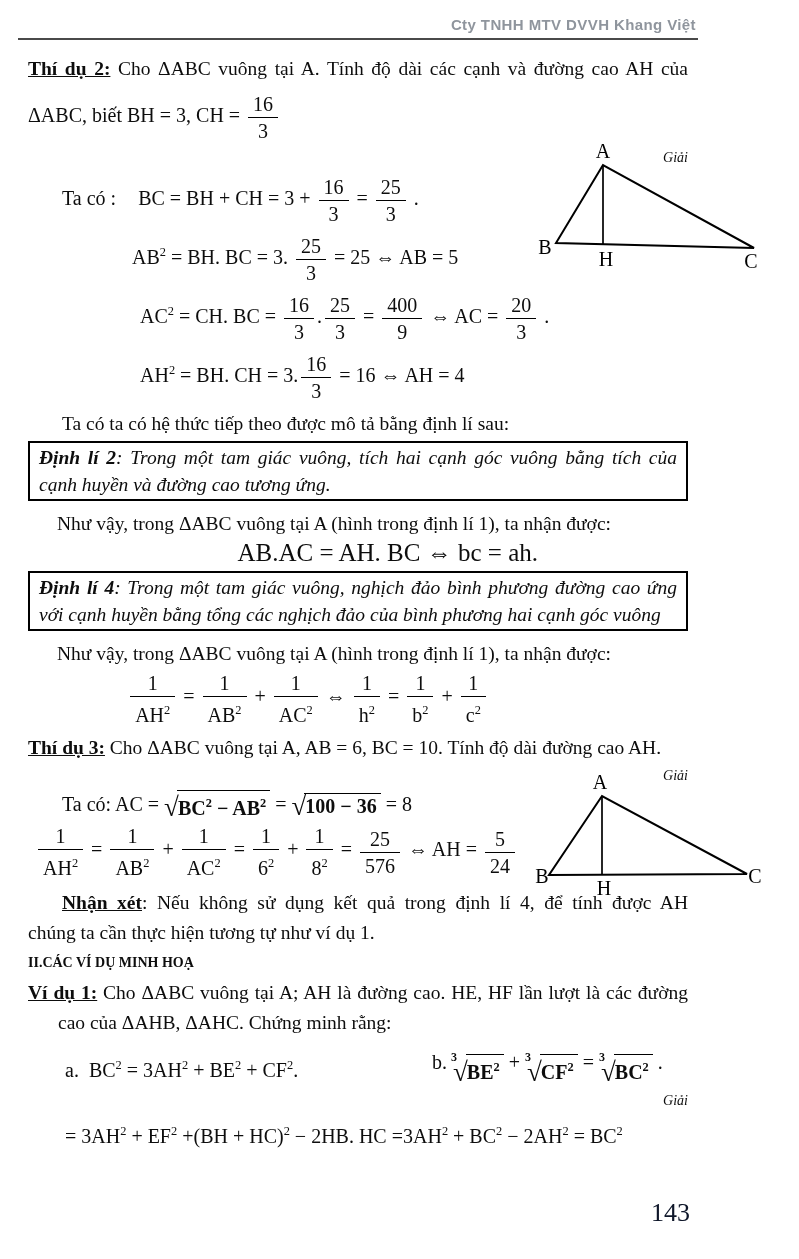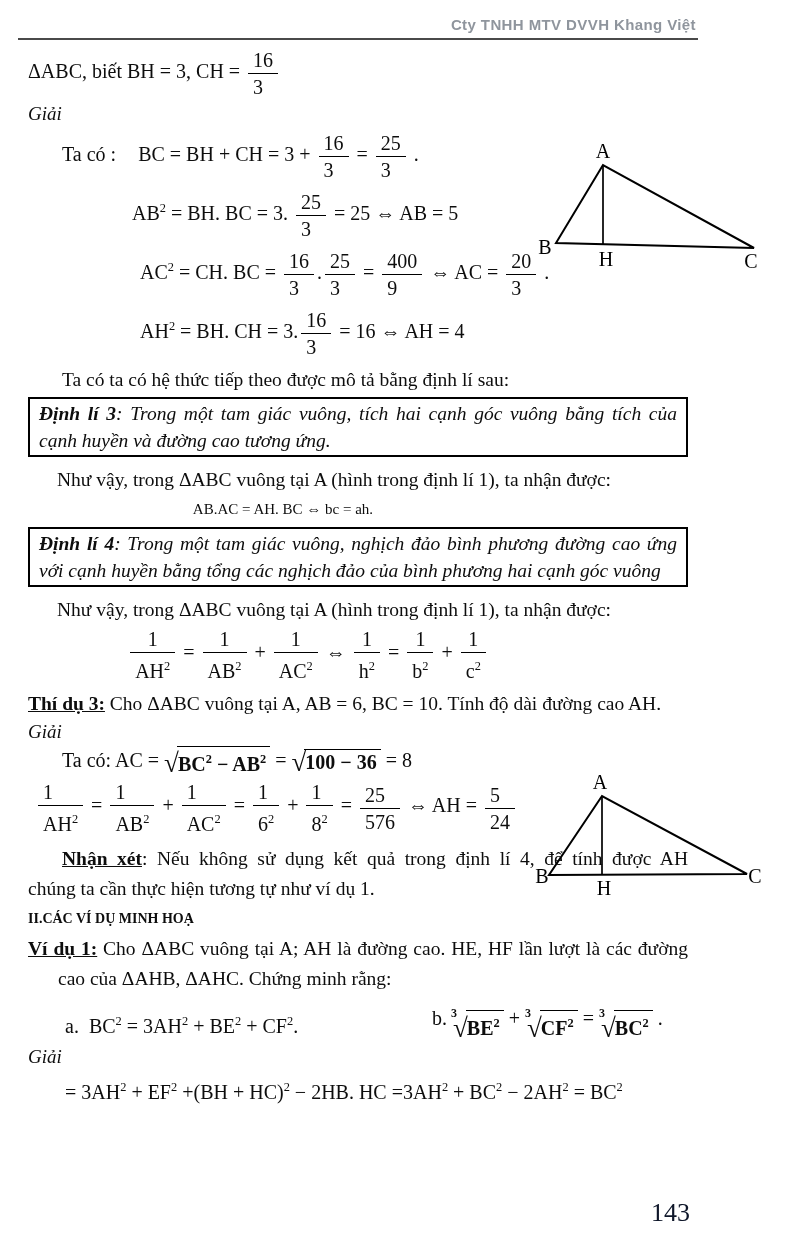--- a/index.html
+++ b/index.html
@@ -14,43 +14,43 @@
     margin:0 18px; padding:16px 2px 5px; border-bottom:2px solid #4a4a4a;
     text-align:right; font-family:"Liberation Sans", sans-serif;
     font-size:15px; font-weight:600; letter-spacing:.4px; color:#8f959d;
   }
 
   .content { padding:0 28px; }
 
   .p  { margin:0; font-size:19.5px; line-height:30px; }
   .jfull { text-align:justify; text-align-last:justify; }
   .lbl { font-weight:bold; text-decoration:underline; }
-  .giai { margin:2px 0 0; font-style:italic; font-size:19px; line-height:26px; text-align:left; }
+  .giai { margin:2px 0 0; font-style:italic; font-size:14px; line-height:26px; text-align:right; }
 
   
   .eqrow { margin:0; font-size:20px; line-height:30px; white-space:nowrap; }
   .gap { display:inline-block; width:22px; }
-  .frac { display:inline-block; vertical-align:middle; margin:0 3px; line-height:24px; }
+  .frac { display:inline-block; vertical-align:middle; text-align:center; margin:0 3px; line-height:24px; }
   .frac .num { display:block; padding:0 5px 1px; border-bottom:1.7px solid #000; }
   .frac .den { display:block; padding:1px 5px 0; }
   sup { font-size:0.62em; }
   .root { display:inline-block; white-space:nowrap; vertical-align:middle;font-weight:bold; }
   .root .ridx { font-size:12px; margin-right:-4px; vertical-align:18px; }
   .root .rsign { font-size:27px; line-height:1; vertical-align:-2px; margin-right:-2px; }
   .root .rbody { display:inline-block; border-top:1.7px solid #000; padding:1px 4px 0 1px; line-height:22px; }
 
   
   .thmbox {
     margin:2px 0 0; border:2px solid #000; padding:1px 9px;
     font-style:italic; font-size:19.5px; line-height:27px;
   }
   .thmbox .tlbl { font-weight:bold; }
   .thm-l1 { text-align:justify; text-align-last:justify; }
 
-  .center-eq { margin:0 150px 0 0; text-align:center; font-size:15px; line-height:28px; }
+  .center-eq { margin:0 150px 0 0; text-align:right; font-size:25px; line-height:28px; }
   .center-eq2 { margin:2px 100px 0 0; text-align:center; }
 
   .sec-head { margin:0; font-weight:bold; font-size:14px; line-height:30px; }
 
   .claims { position:relative; margin-top:4px; height:46px; }
   .claim-a { position:absolute; left:37px; top:8px; }
   .claim-b { position:absolute; left:404px; top:0; }
   .ilbl { display:inline-block; margin-right:10px; }
 
   
@@ -66,33 +66,34 @@
 <body>
 
 <div class="page">
 
   <div class="hdr">
     <span>Cty TNHH MTV DVVH Khang Việt</span>
   </div>
 
   <div class="content">
 
+    <p class="p jfull" style="margin-top:14px;"><span class="lbl">Thí dụ 2:</span><span> Cho ΔABC vuông tại A. Tính độ dài các cạnh và đường cao AH của</span></p>
     <p class="eqrow" style="margin-top:8px;">ΔABC, biết BH = 3, CH = <span class="frac"><span class="num">16</span><span class="den">3</span></span></p>
 
     <p class="giai">Giải</p>
 
     <p class="eqrow" style="margin-top:4px; margin-left:34px;"><span>Ta có :</span><span class="gap"></span><span>BC = BH + CH = 3 + <span class="frac"><span class="num">16</span><span class="den">3</span></span> = <span class="frac"><span class="num">25</span><span class="den">3</span></span> .</span></p>
     <p class="eqrow" style="margin-top:8px; margin-left:104px;">AB<sup>2</sup> = BH. BC = 3. <span class="frac"><span class="num">25</span><span class="den">3</span></span> = 25 ⇔ AB = 5</p>
     <p class="eqrow" style="margin-top:8px; margin-left:112px;">AC<sup>2</sup> = CH. BC = <span class="frac"><span class="num">16</span><span class="den">3</span></span>.<span class="frac"><span class="num">25</span><span class="den">3</span></span> = <span class="frac"><span class="num">400</span><span class="den">9</span></span> ⇔ AC = <span class="frac"><span class="num">20</span><span class="den">3</span></span> .</p>
     <p class="eqrow" style="margin-top:8px; margin-left:112px;">AH<sup>2</sup> = BH. CH = 3.<span class="frac"><span class="num">16</span><span class="den">3</span></span> = 16 ⇔ AH = 4</p>
 
     <p class="p" style="margin-top:6px; text-indent:34px;">Ta có ta có hệ thức tiếp theo được mô tả bằng định lí sau:</p>
 
     <div class="thmbox">
-      <div class="thm-l1"><span class="tlbl">Định lí 3</span><span>: Trong một tam giác vuông, tích hai cạnh góc vuông bằng tích của</span></div>
+      <div class="thm-l1"><span class="tlbl">Định lí 2</span><span>: Trong một tam giác vuông, tích hai cạnh góc vuông bằng tích của</span></div>
       <div>cạnh huyền và đường cao tương ứng.</div>
     </div>
 
     <p class="p" style="margin-top:8px; text-indent:29px;">Như vậy, trong ΔABC vuông tại A (hình trong định lí 1), ta nhận được:</p>
     <p class="p center-eq">AB.AC = AH. BC ⇔ bc = ah.</p>
 
     <div class="thmbox" style="margin-top:4px;">
       <div class="thm-l1"><span class="tlbl">Định lí 4</span><span>: Trong một tam giác vuông, nghịch đảo bình phương đường cao ứng</span></div>
       <div>với cạnh huyền bằng tổng các nghịch đảo của bình phương hai cạnh góc vuông</div>
     </div>

